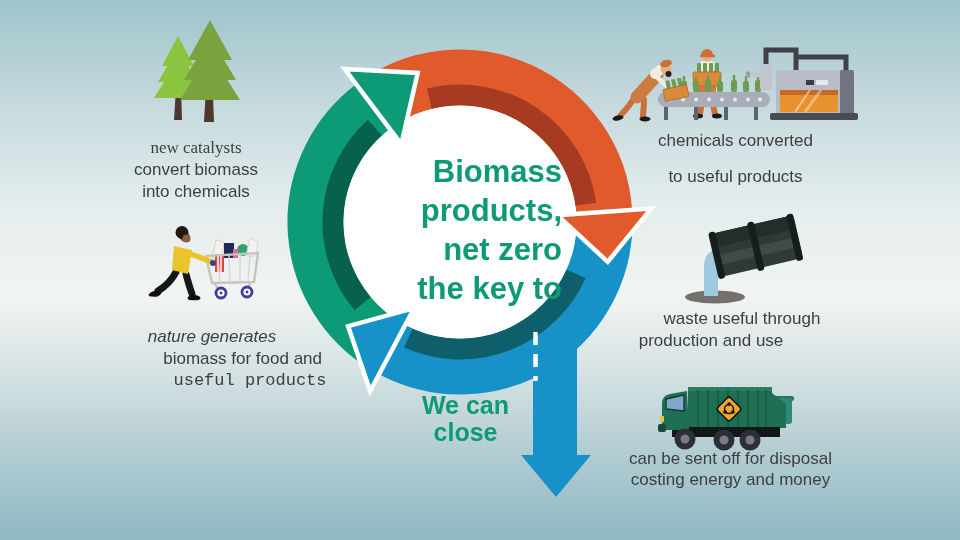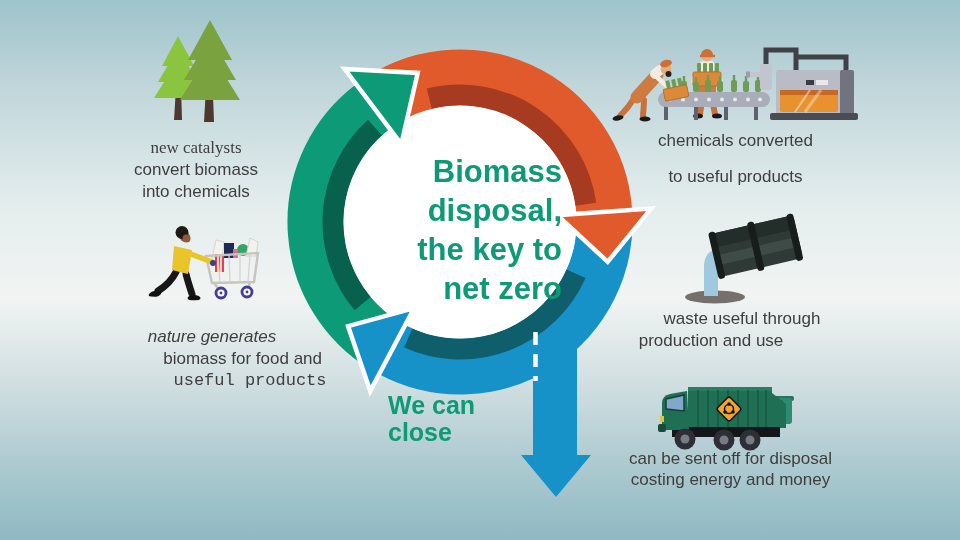--- a/index.html
+++ b/index.html
@@ -11,21 +11,21 @@
   #ring-svg{position:absolute;left:0;top:0;z-index:1;}
   .cap-line{
     position:absolute;z-index:2;font-size:17px;line-height:20px;color:#3e3e3e;
     text-align:center;white-space:nowrap;
   }
   .title-block{
     position:absolute;left:360px;top:152px;width:202px;z-index:2;text-align:right;
     font-weight:bold;font-size:31px;line-height:39px;color:#0e9a77;letter-spacing:0px;
   }
   .closing-block{
-    position:absolute;left:388px;top:392px;width:155px;z-index:2;
+    position:absolute;left:388px;top:392px;width:155px;z-index:2;text-align:center;
     font-weight:bold;font-size:25px;line-height:27px;color:#0e9a77;
   }
   .tline{display:block;}
 </style>
 </head>
 <body>
 
 <div id="stage">
 
   <svg id="ring-svg" width="960" height="540" viewBox="0 0 960 540">
@@ -223,23 +223,23 @@
         <circle cx="685" cy="439" r="4.5" fill="#7a7a84"></circle>
       <circle cx="724" cy="440" r="10.5" fill="#2e2e36"></circle>
         <circle cx="724" cy="440" r="4.5" fill="#7a7a84"></circle>
       <circle cx="750" cy="440" r="10.5" fill="#2e2e36"></circle>
         <circle cx="750" cy="440" r="4.5" fill="#7a7a84"></circle>
     </g>
   </svg>
 
   <div class="title-block">
     <span class="tline">Biomass</span>
-    <span class="tline">disposal,</span>
+    <span class="tline">products,</span>
+    <span class="tline">net zero</span>
     <span class="tline">the key to</span>
-    <span class="tline">net zero</span>
   </div>
 
   <div class="closing-block">
     <span class="tline">We can</span>
     <span class="tline">close</span>
   </div>
 
   <div class="cap-line" style="left:96px;top:138px;width:200px;font-family:Liberation Serif, serif;">new catalysts</div>
   <div class="cap-line" style="left:96px;top:160px;width:200px;text-align:center;">convert biomass</div>
   <div class="cap-line" style="left:96px;top:182px;width:200px;">into chemicals</div>

